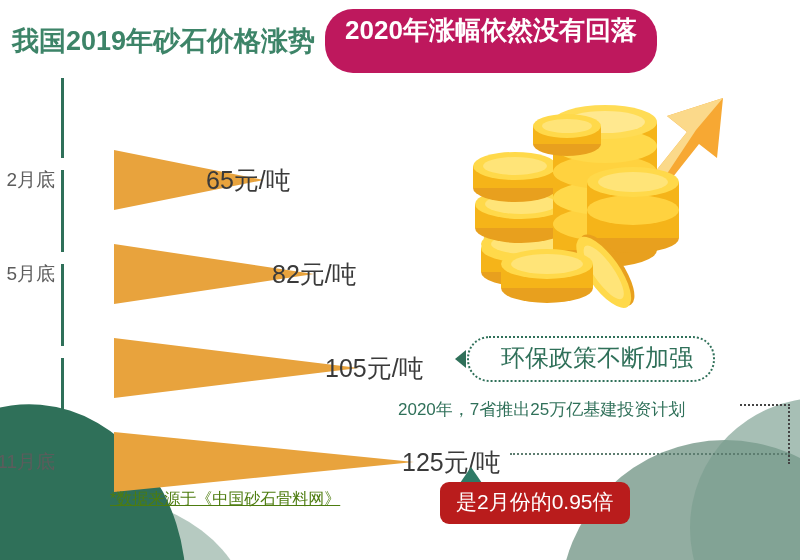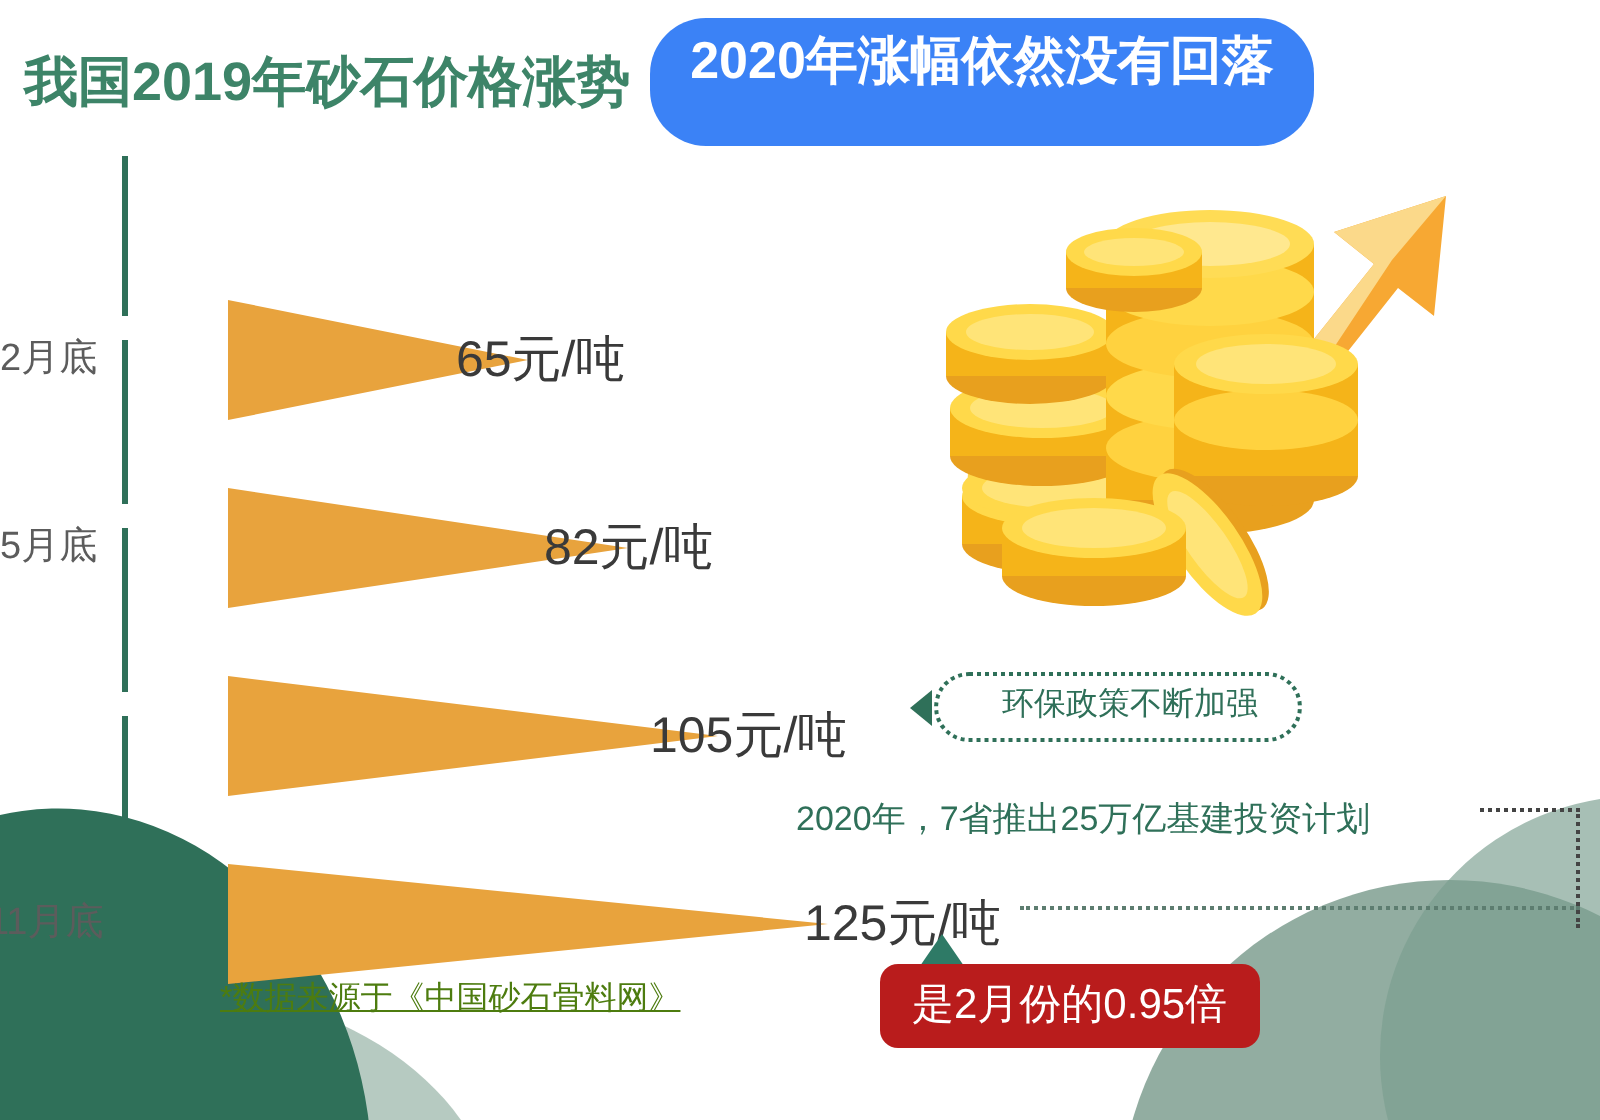--- a/index.html
+++ b/index.html
@@ -70,21 +70,21 @@
   #page-title {
     margin-left: 12px;
     font-size: 27px;
     font-weight: bold;
     color: #3D8468;
     letter-spacing: 0px;
     white-space: nowrap;
   }
   #headline-badge {
     margin-left: 10px;
-    background: #3b82f6;
+    background: #be185d;
     color: #ffffff;
     font-size: 26px;
     font-weight: bold;
     border-radius: 28px;
     padding: 7px 20px 27px 20px;
     white-space: nowrap;
     line-height: 1.15;
   }
 
   
@@ -99,21 +99,21 @@
   .row {
     position: absolute;
     left: 0;
     width: 800px;
     height: 70px;
   }
   .row-label {
     position: absolute;
     left: 0;
     width: 55px;
-    text-align: left;
+    text-align: right;
     font-size: 19px;
     color: #5C5C5C;
     line-height: 70px;
     white-space: nowrap;
   }
   .row-label.wide {
     left: -6px;
     width: 61px;
   }
   .wedge {
@@ -143,21 +143,21 @@
     height: 0;
     border-top: 9px solid transparent;
     border-bottom: 9px solid transparent;
     border-right: 11px solid #2F7059;
     margin-right: 1px;
   }
   #callout-policy-pill {
     border: 2px dotted #2F7059;
     border-radius: 22px;
     padding: 4px 20px 6px 32px;
-    font-size: 16px;
+    font-size: 24px;
     color: #2F7059;
     white-space: nowrap;
   }
 
   
   #note-infrastructure {
     position: absolute;
     left: 398px;
     top: 398px;
     font-size: 17px;
@@ -322,21 +322,21 @@
   <div class="axis-seg" style="top:358px; height:82px;"></div>
   <div class="axis-seg" style="top:452px; height:40px;"></div>
 
   <div class="row" style="top:145px;">
     <div class="row-label">2月底</div>
     <div class="wedge">
       <svg width="150" height="60" viewBox="0 0 150 60" preserveAspectRatio="none">
         <polygon points="0,0 150,30 0,60" fill="#E8A33D"></polygon>
       </svg>
     </div>
-    <div class="row-value" style="left:228px;">65元/吨</div>
+    <div class="row-value" style="left:206px;">65元/吨</div>
   </div>
 
   <div class="row" style="top:239px;">
     <div class="row-label">5月底</div>
     <div class="wedge">
       <svg width="200" height="60" viewBox="0 0 200 60" preserveAspectRatio="none">
         <polygon points="0,0 200,30 0,60" fill="#E8A33D"></polygon>
       </svg>
     </div>
     <div class="row-value" style="left:272px;">82元/吨</div>

